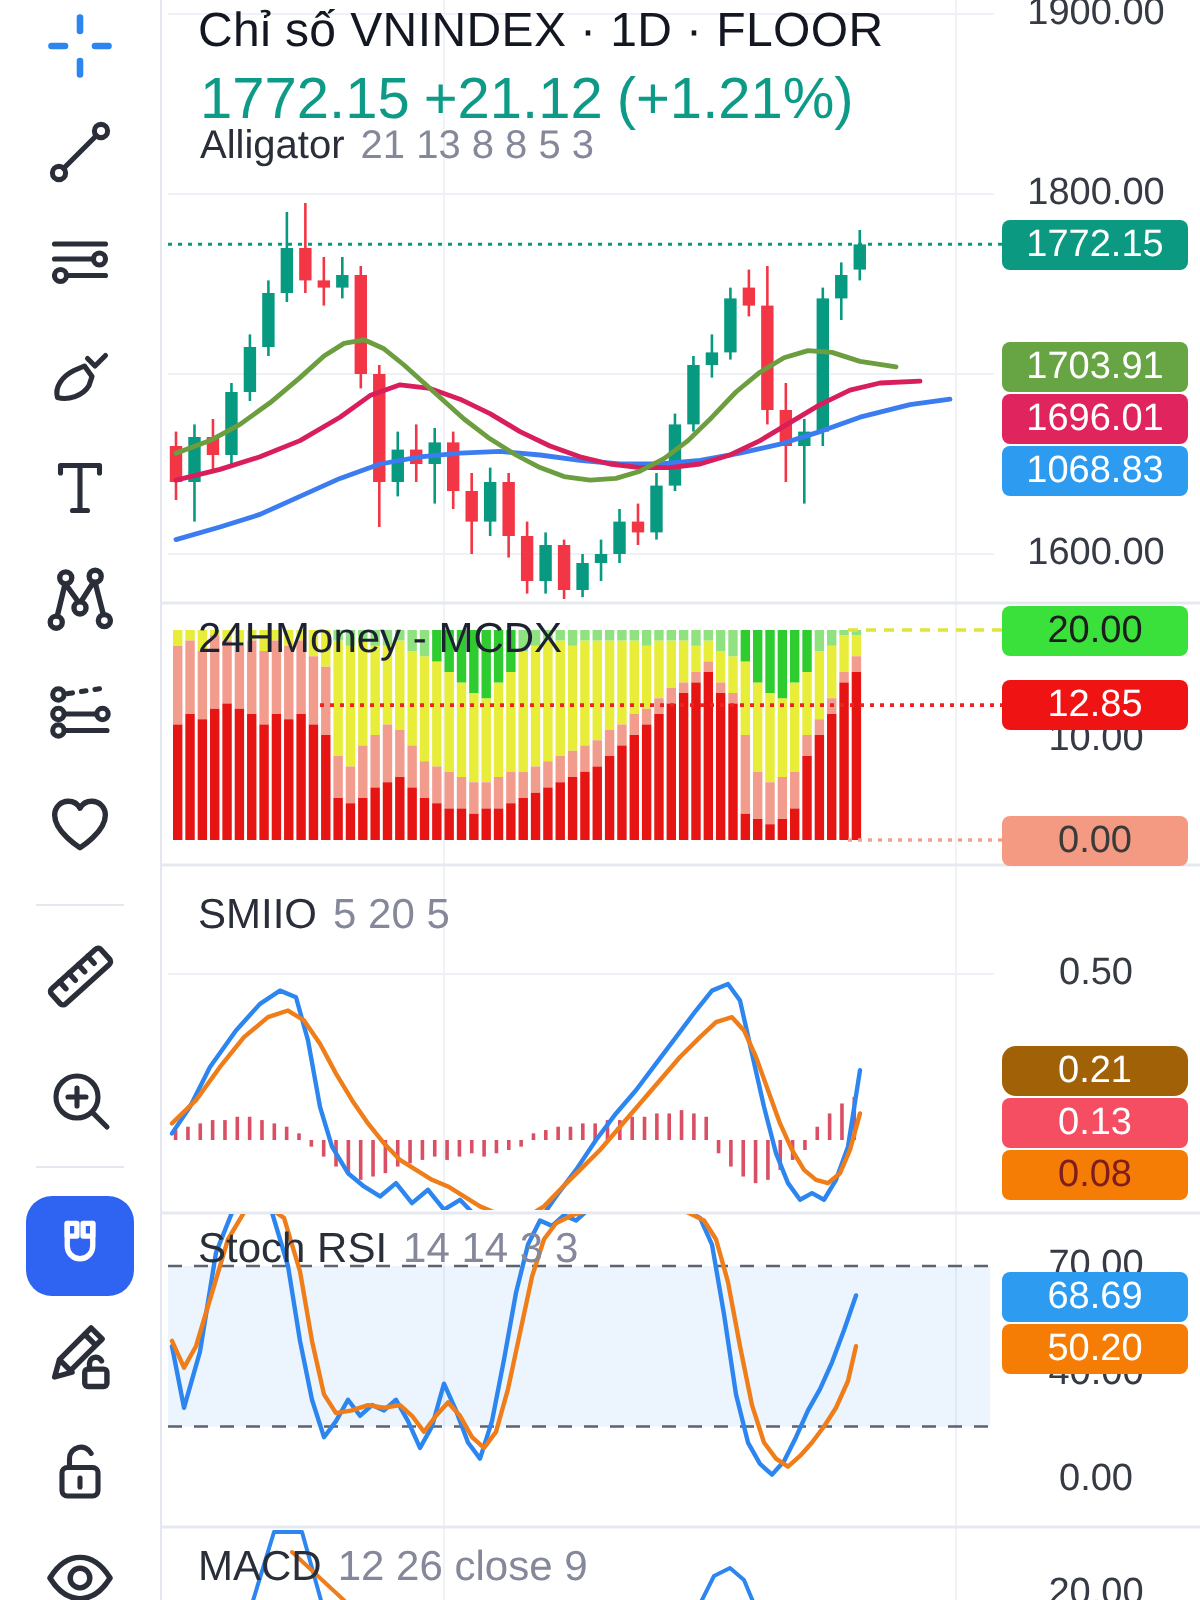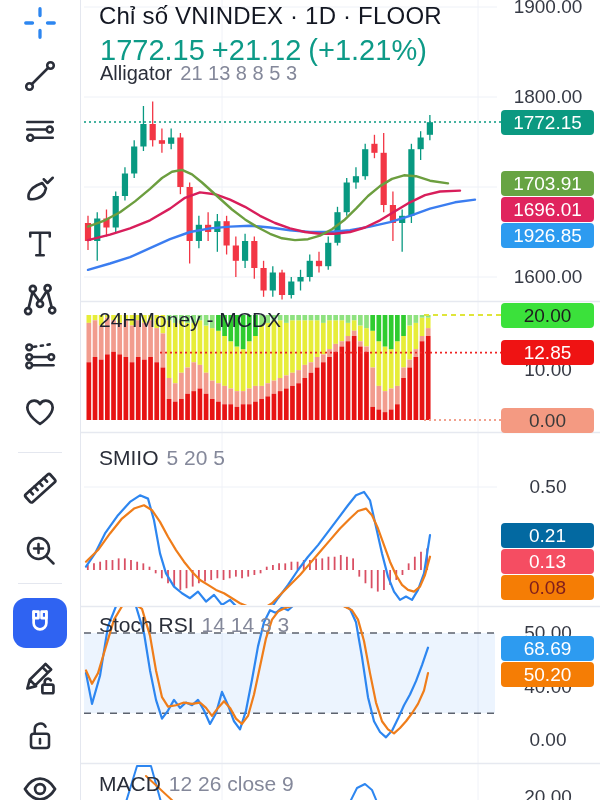--- a/index.html
+++ b/index.html
@@ -439,30 +439,30 @@
       </g>
     </svg>
 
   <div id="axis-layer">
       <div class="ax-plain" style="top: -4px;">1900.00</div>
       <div class="ax-plain" style="top: 86px;">1800.00</div>
       <div class="ax-plain" style="top: 266px;">1600.00</div>
       <div class="ax-badge" style="background: rgb(11, 153, 129); color: rgb(255, 255, 255); top: 109.565px;">1772.15</div>
       <div class="ax-badge" style="background: rgb(103, 164, 67); color: rgb(255, 255, 255); top: 170.981px;">1703.91</div>
       <div class="ax-badge" style="background: rgb(224, 36, 94); color: rgb(255, 255, 255); top: 196.981px;">1696.01</div>
-      <div class="ax-badge" style="background: rgb(45, 155, 240); color: rgb(255, 255, 255); top: 222.981px;">1926.85</div>
+      <div class="ax-badge" style="background: rgb(45, 155, 240); color: rgb(255, 255, 255); top: 222.981px;">1068.83</div>
       <div class="ax-plain" style="top: 359px;">10.00</div>
       <div class="ax-badge" style="background: rgb(59, 225, 59); color: rgb(29, 29, 29); top: 302.5px;">20.00</div>
       <div class="ax-badge" style="background: rgb(239, 19, 19); color: #ffffff; top: 340.038px;">12.85</div>
       <div class="ax-badge" style="background: rgb(244, 154, 130); color: rgb(58, 58, 58); top: 407.5px;">0.00</div>
       <div class="ax-plain" style="top: 476px;">0.50</div>
-      <div class="ax-badge" style="background: #0369a1; color: rgb(255, 255, 255); top: 522.64px;">0.21</div>
+      <div class="ax-badge" style="background: #a16207; color: rgb(255, 255, 255); top: 522.64px; border-radius: 7px;">0.21</div>
       <div class="ax-badge" style="background: rgb(245, 77, 98); color: rgb(255, 255, 255); top: 548.64px;">0.13</div>
       <div class="ax-badge" style="background: rgb(245, 125, 5); color: #7f1d1d; top: 574.64px;">0.08</div>
-      <div class="ax-plain" style="top: 622px;">50.00</div>
+      <div class="ax-plain" style="top: 622px;">70.00</div>
       <div class="ax-plain" style="top: 675.5px;">40.00</div>
       <div class="ax-plain" style="top: 729px;">0.00</div>
       <div class="ax-badge" style="background: rgb(45, 155, 240); color: rgb(255, 255, 255); top: 635.627px;">68.69</div>
       <div class="ax-badge" style="background: rgb(245, 125, 5); color: rgb(255, 255, 255); top: 661.627px;">50.20</div>
       <div class="ax-plain" style="top: 786px;">20.00</div>
     </div>
 
   <div class="overlay hd-title">Chỉ số VNINDEX · 1D · FLOOR</div>
   <div class="overlay hd-price">
     <span>1772.15</span><span>+21.12</span><span>(+1.21%)</span>

